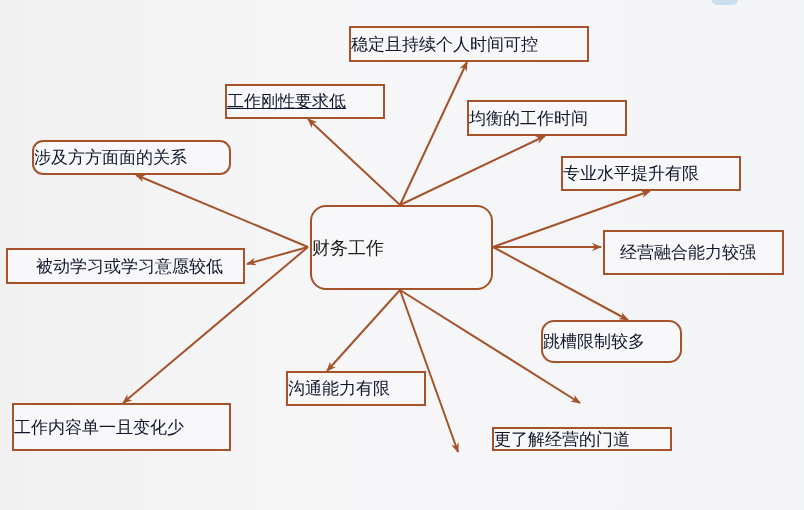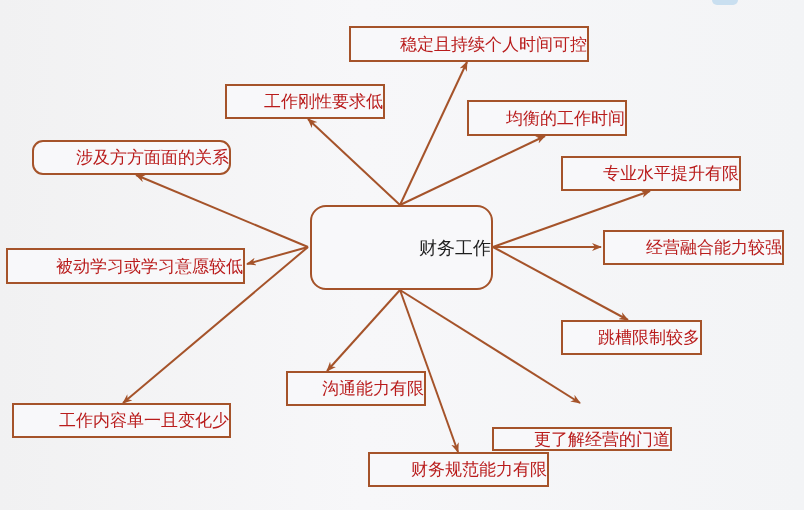--- a/index.html
+++ b/index.html
@@ -6,29 +6,29 @@
   body {
     width:804px; height:510px; overflow:hidden; position:relative;
     background: linear-gradient(90deg, #f1f1f2 0%, #f7f7f9 45%, #f3f4f6 100%);
     font-family: "DejaVu Sans", "Liberation Sans", sans-serif;
   }
   #canvas { position:absolute; left:0; top:0; width:804px; height:510px; }
   svg.links { position:absolute; left:0; top:0; }
   .node {
     position:absolute; box-sizing:border-box;
     border:2px solid #a5532a; background:#f8f8fa;
-    color:#b91c1c; font-size:17px; line-height:1;
-    display:flex; align-items:center; justify-content:flex-end;
+    color:#0f172a; font-size:17px; line-height:1;
+    display:flex; align-items:center; justify-content:flex-start;
     white-space:nowrap; letter-spacing:0px;
   }
   .center-node {
     position:absolute; box-sizing:border-box;
     border:2px solid #a5532a; border-radius:16px; background:#f8f8fa;
     color:#1e1e1e; font-size:18px;
-    display:flex; align-items:center; justify-content:flex-end;
+    display:flex; align-items:center; justify-content:flex-start;
   }
   .corner-accent {
     position:absolute; left:712px; top:0; width:26px; height:5px;
     border-radius:0 0 12px 12px; background:#c9dff0;
   }
 </style>
 </head>
 <body>
 
 <div id="canvas">
@@ -56,46 +56,43 @@
       </g>
   </svg>
 
   <div class="center-node" id="center-node" style="left: 310px; top: 205px; width: 183px; height: 85px;">
     <span>财务工作</span>
   </div>
 
   <div class="node" style="left: 349px; top: 26px; width: 240px; height: 36px;">
     <span>稳定且持续个人时间可控</span>
   </div>
-  <div class="node" style="left: 225px; top: 84px; width: 160px; height: 35px;">
+  <div class="node" style="left: 225px; top: 84px; width: 160px; height: 35px; text-decoration: underline;">
     <span>工作刚性要求低</span>
   </div>
   <div class="node" style="left: 467px; top: 100px; width: 160px; height: 36px;">
     <span>均衡的工作时间</span>
   </div>
   <div class="node" style="left: 32px; top: 140px; width: 199px; height: 35px; border-radius: 11px;">
     <span>涉及方方面面的关系</span>
   </div>
   <div class="node" style="left: 561px; top: 156px; width: 180px; height: 35px;">
     <span>专业水平提升有限</span>
   </div>
-  <div class="node" style="left: 603px; top: 230px; width: 181px; height: 35px;">
+  <div class="node" style="left: 603px; top: 230px; width: 181px; height: 45px; padding-left: 15px;">
     <span>经营融合能力较强</span>
   </div>
   <div class="node" style="left: 6px; top: 248px; width: 239px; height: 36px; padding-left: 28px;">
     <span>被动学习或学习意愿较低</span>
   </div>
-  <div class="node" style="left: 561px; top: 320px; width: 141px; height: 35px;">
+  <div class="node" style="left: 541px; top: 320px; width: 141px; height: 43px; border-radius: 13px;">
     <span>跳槽限制较多</span>
   </div>
   <div class="node" style="left: 254px; top: 371px; width: 140px; height: 35px; margin-left: 32px;">
     <span>沟通能力有限</span>
   </div>
-  <div class="node" style="left: 12px; top: 403px; width: 219px; height: 35px;">
+  <div class="node" style="left: 12px; top: 403px; width: 219px; height: 48px;">
     <span>工作内容单一且变化少</span>
   </div>
   <div class="node" style="left: 492px; top: 427px; width: 180px; height: 24px;">
     <span>更了解经营的门道</span>
   </div>
-  <div class="node" style="left: 368px; top: 452px; width: 181px; height: 35px;">
-    <span>财务规范能力有限</span>
-  </div>
 </div>
 
 </body></html>

